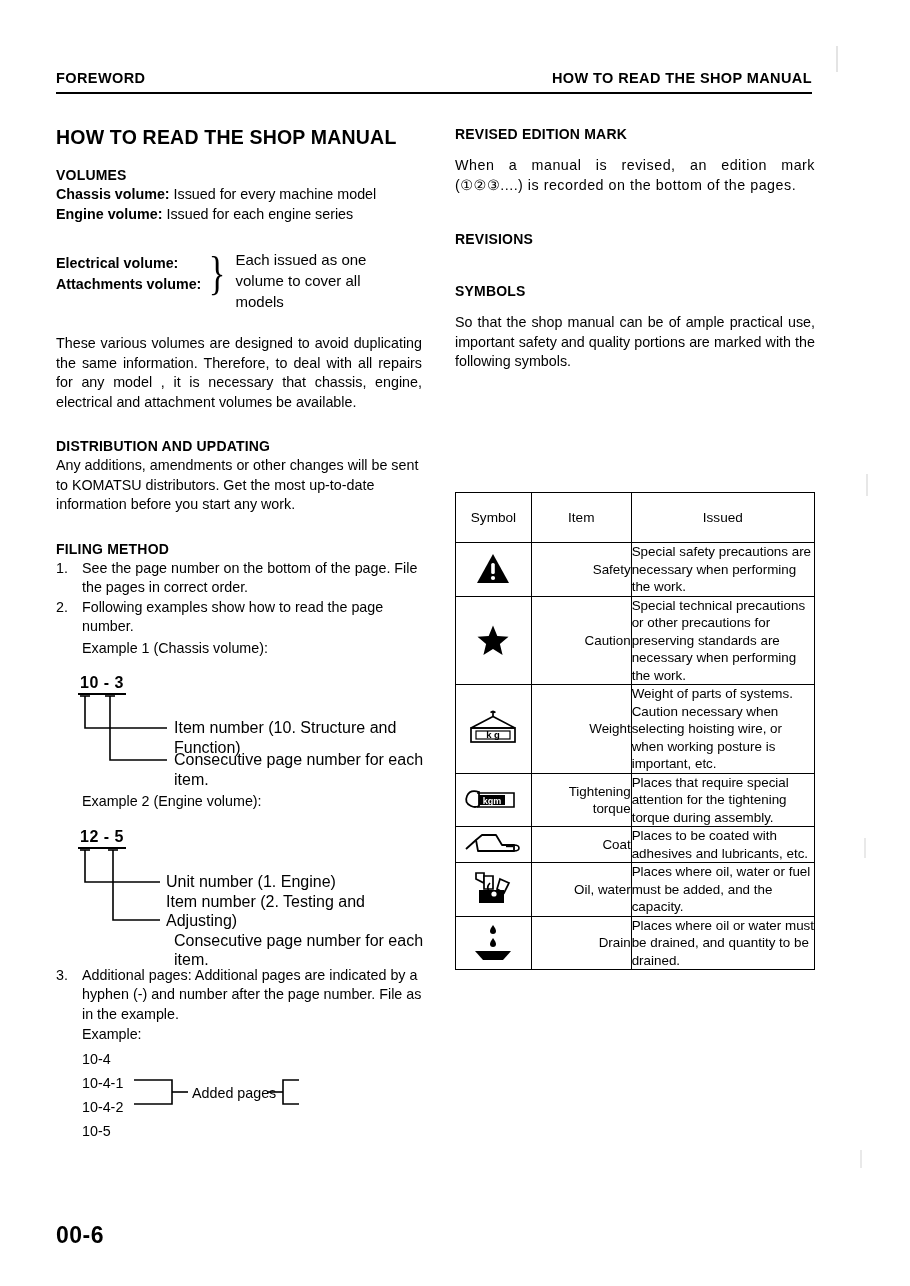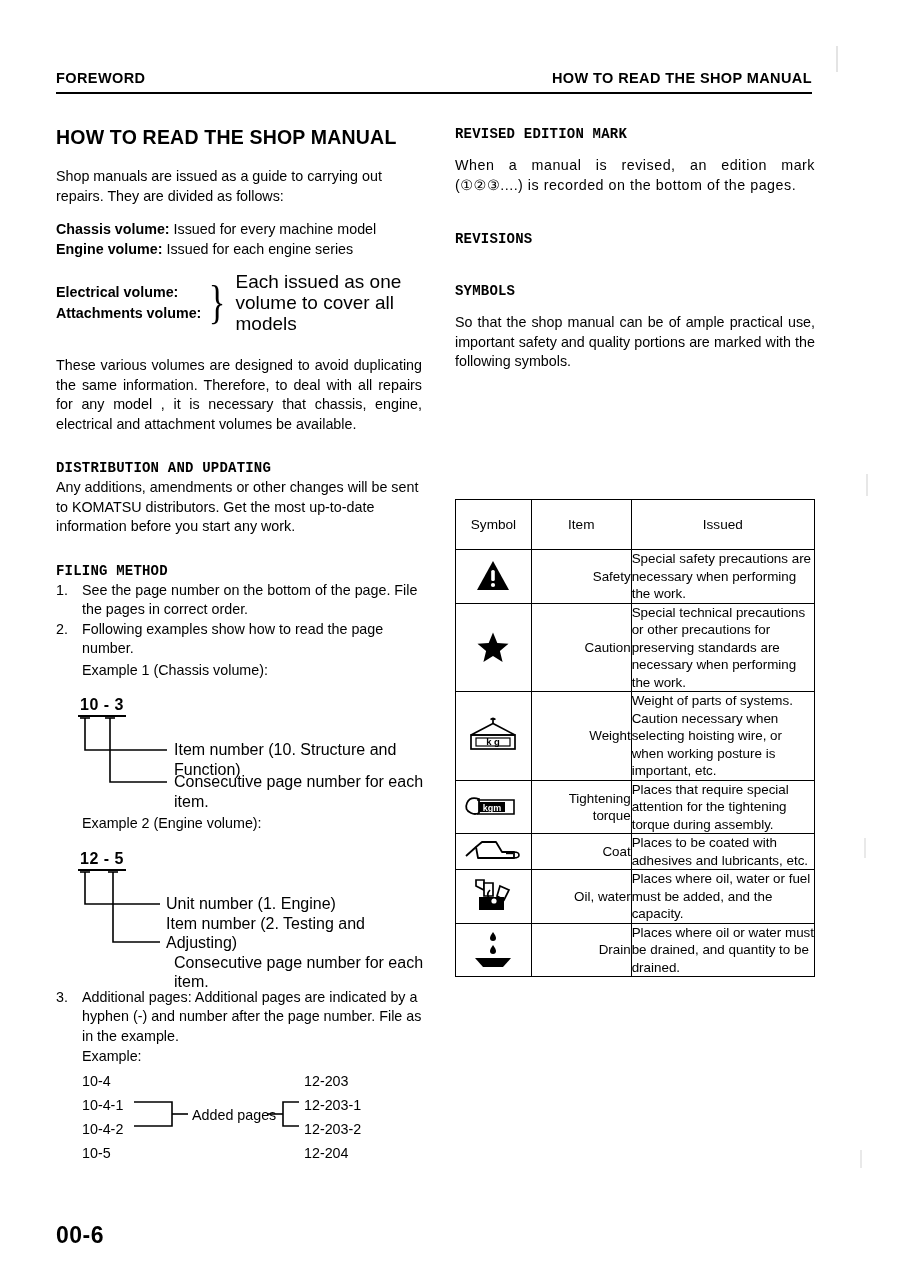--- a/index.html
+++ b/index.html
@@ -57,21 +57,20 @@
     font-size: 19.5px;
     font-weight: bold;
     margin: 0 0 18px 0;
     letter-spacing: 0.2px;
   }
   h2.sub {
     font-size: 14px;
     font-weight: bold;
     margin: 0 0 2px 0;
     letter-spacing: 0.2px;
-    font-family: Liberation Mono, monospace;
   }
   h2.sub.spaced { margin-bottom: 14px; }
 
   p.body {
     font-size: 14.3px;
     line-height: 19.5px;
     margin: 0 0 14px 0;
     text-align: left;
   }
   p.body.just { text-align: justify; }
@@ -98,22 +97,23 @@
     white-space: nowrap;
   }
   .brace-glyph {
     font-size: 46px;
     line-height: 44px;
     margin: 0 7px 0 5px;
     font-family: "Liberation Serif", serif;
     transform: scaleX(0.75);
   }
   .brace-text {
-    font-size: 19px;
+    font-size: 15px;
     line-height: 21px;
+    margin-top: 13px;
   }
 
   
   ol.num {
     margin: 0; padding: 0;
     list-style: none;
     font-size: 14.3px;
     line-height: 19.5px;
   }
   ol.num > li {
@@ -161,21 +161,20 @@
     font-size: 14.3px;
   }
 
   
   table.symbols {
     position: absolute;
     left: 455px; top: 492px;
     width: 360px;
     border-collapse: collapse;
     font-size: 13.4px;
-    margin-top: 7px;
   }
   table.symbols th, table.symbols td {
     border: 1px solid #000;
     padding: 0;
     vertical-align: middle;
   }
   table.symbols thead th {
     font-weight: normal;
     font-size: 13.6px;
     height: 50px;
@@ -220,21 +219,21 @@
   <div class="runhead">
     <div class="runhead-left">FOREWORD</div>
     <div class="runhead-right">HOW TO READ THE SHOP MANUAL</div>
   </div>
   <div class="runhead-rule"></div>
 
   <div class="col-left">
 
     <h1 class="section-title">HOW TO READ THE SHOP MANUAL</h1>
 
-    <p class="body">Shop manuals are issued as a guide to carrying out repairs.  They are divided as follows:</p>
+    <h2 class="sub">VOLUMES</h2>
 
     <div class="vol-line">
       <b>Chassis volume:</b><span> Issued for every machine model</span>
     </div>
     <div class="vol-line">
       <b>Engine volume:</b><span> Issued for each engine series</span>
     </div>
 
     <div class="brace-group">
       <div class="brace-labels">
@@ -320,26 +319,20 @@
       <div style="font-size:14.3px;line-height:21px">Example:</div>
     </div>
 
     <div class="added-block sub-indent">
       <div class="added-col" style="left:26px; top:0">
         <div>10-4</div>
         <div>10-4-1</div>
         <div>10-4-2</div>
         <div>10-5</div>
       </div>
-      <div class="added-col" style="left:248px; top:0">
-        <div>12-203</div>
-        <div>12-203-1</div>
-        <div>12-203-2</div>
-        <div>12-204</div>
-      </div>
       <svg style="position:absolute;left:0;top:0" width="366" height="96" viewBox="0 0 366 96">
 
         <path d="M78 33 L116 33 L116 57 L78 57" fill="none" stroke="#000" stroke-width="1.6"></path>
         <path d="M116 45 L132 45" fill="none" stroke="#000" stroke-width="1.6"></path>
 
         <path d="M211 45 L227 45" fill="none" stroke="#000" stroke-width="1.6"></path>
         <path d="M243 33 L227 33 L227 57 L243 57" fill="none" stroke="#000" stroke-width="1.6"></path>
       </svg>
       <div class="added-label" style="left:136px; top:34px">Added pages</div>
     </div>

